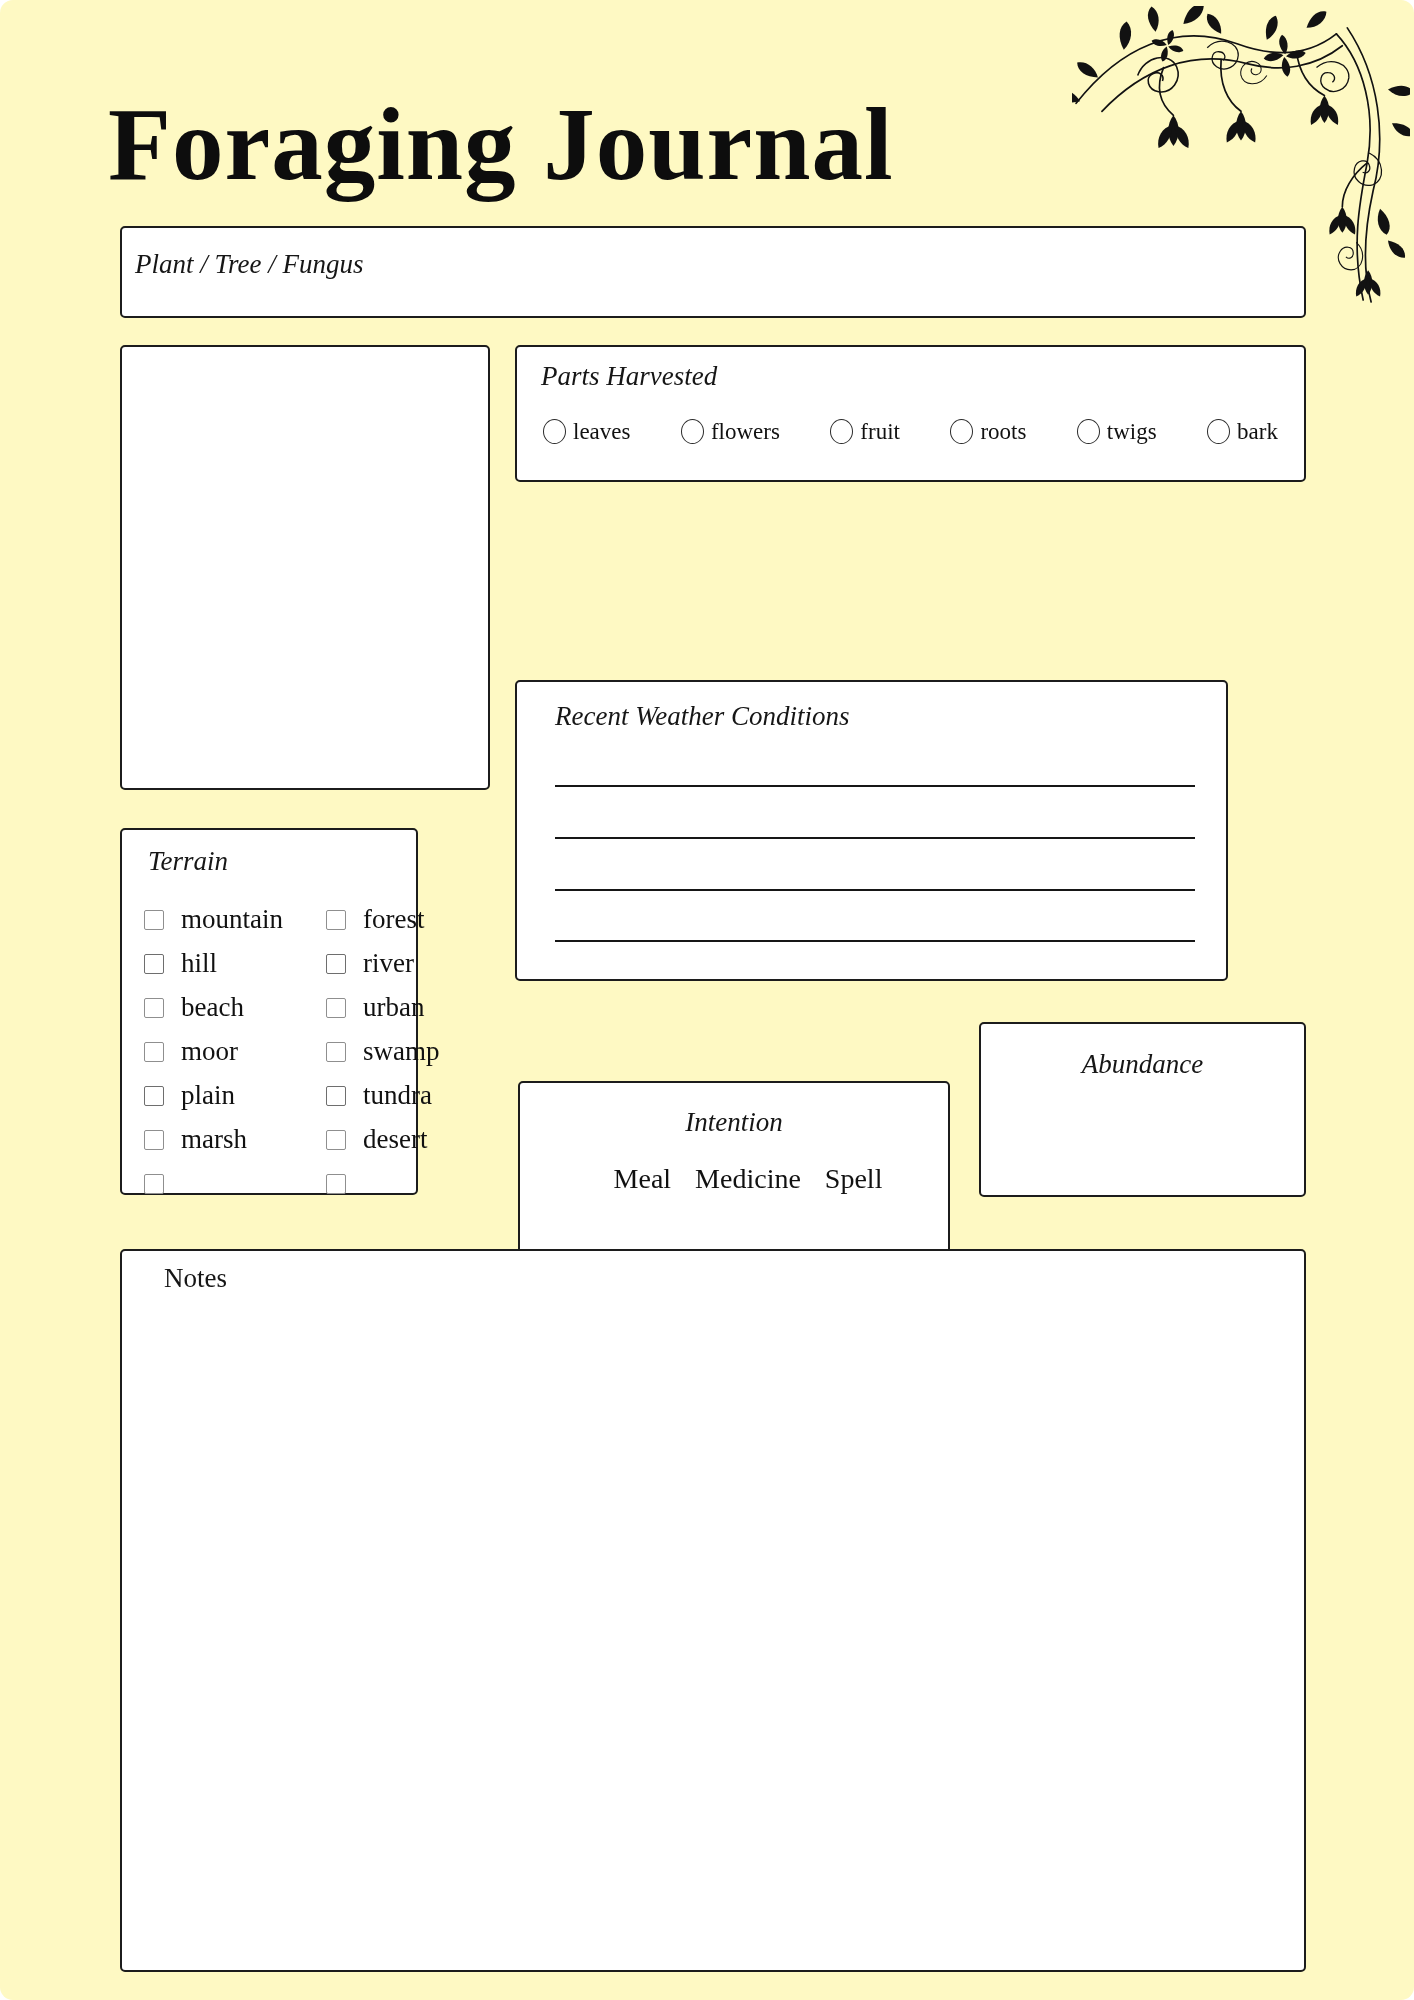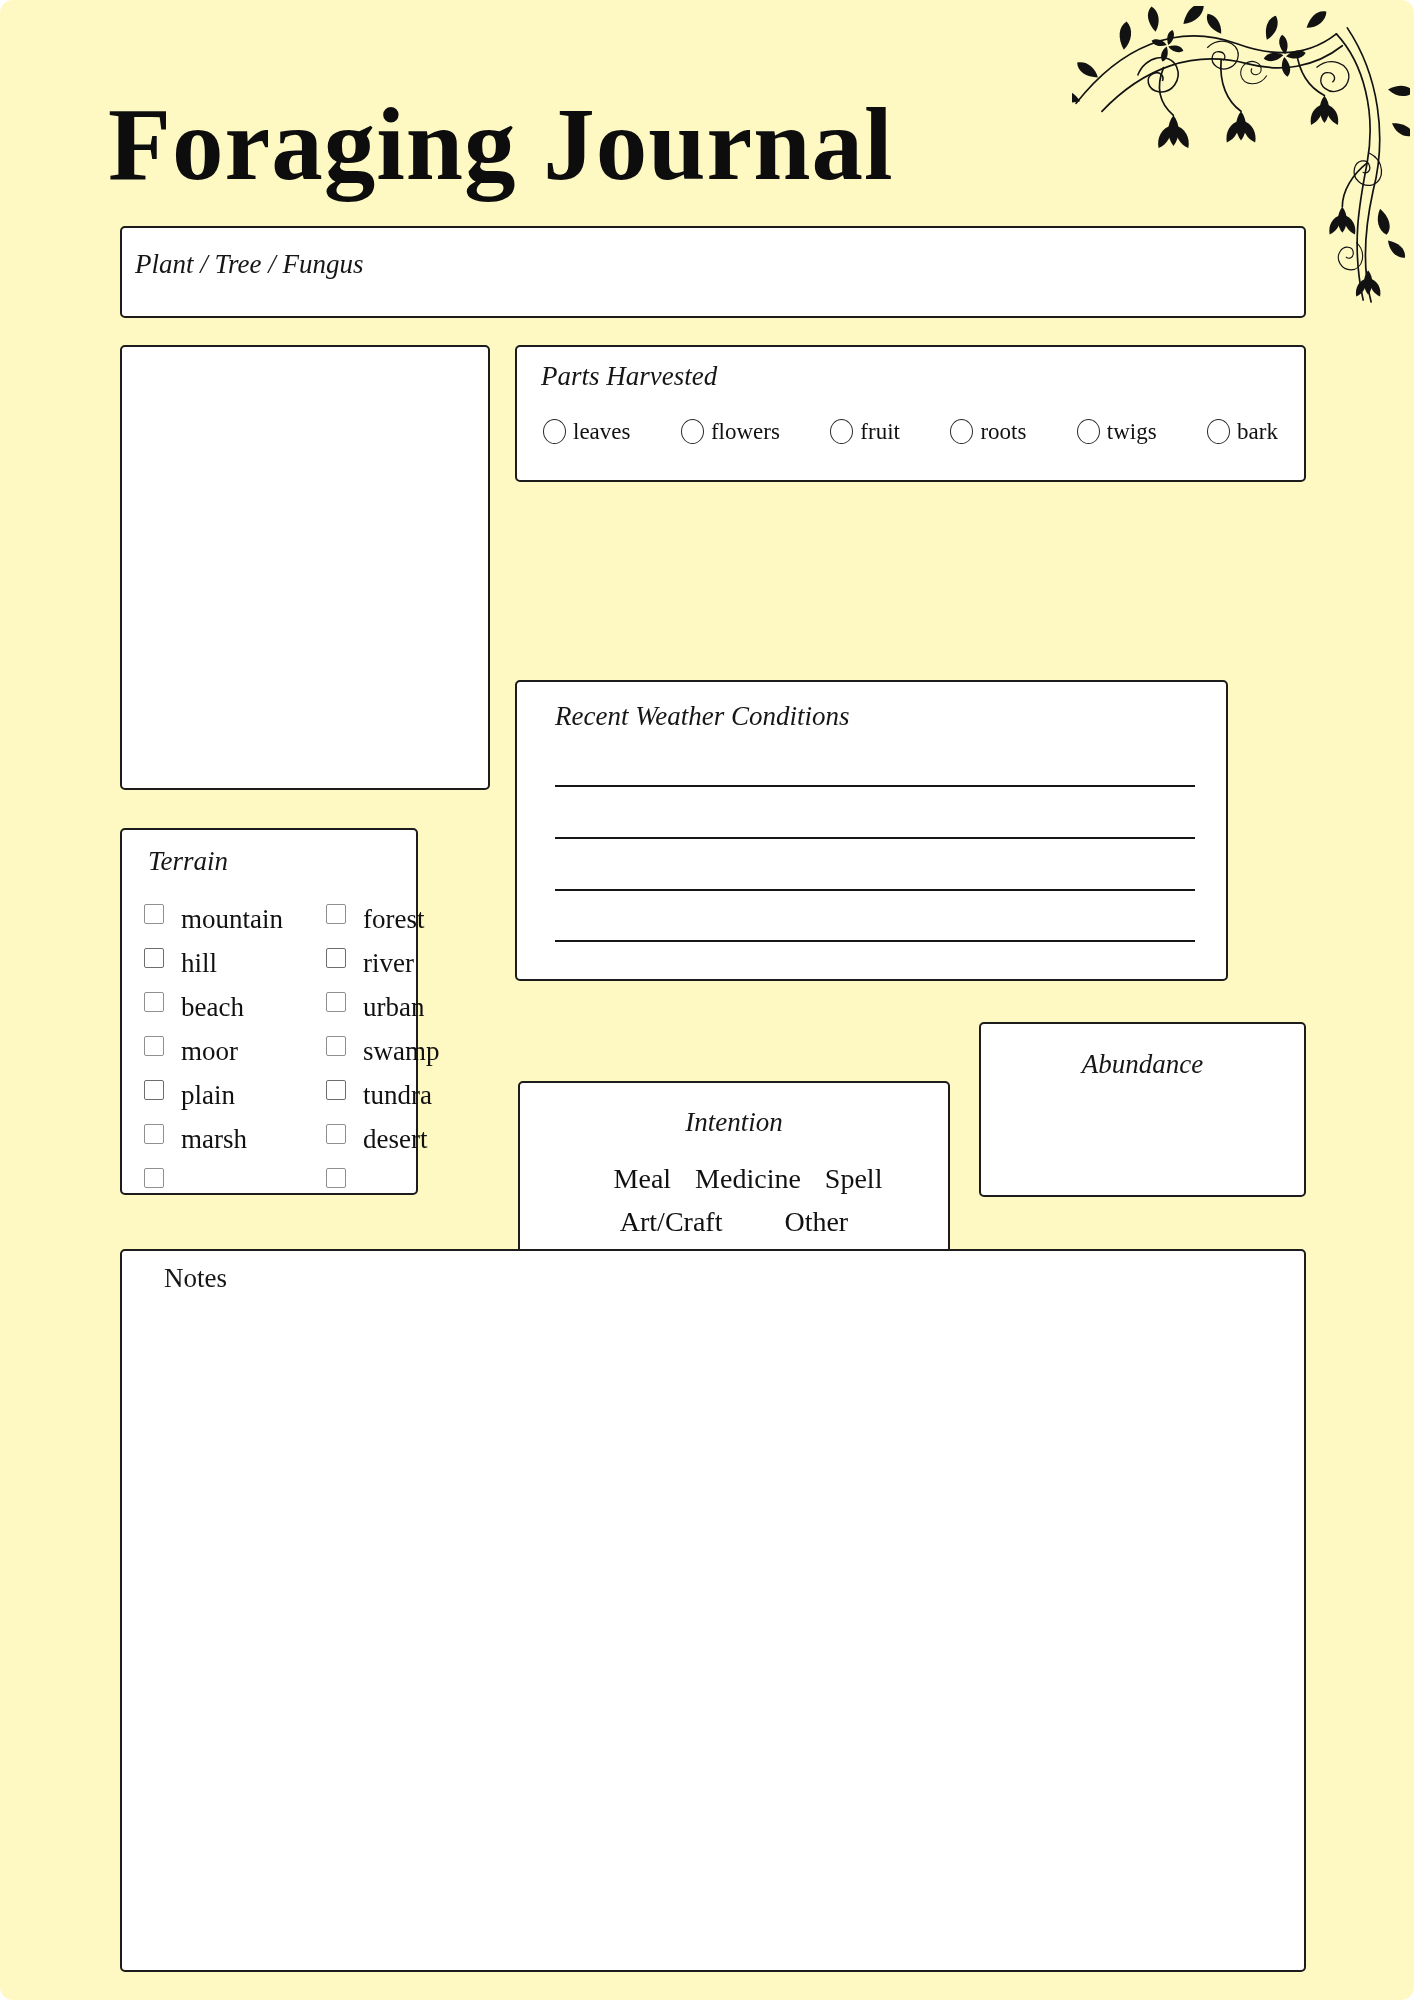--- a/index.html
+++ b/index.html
@@ -61,21 +61,21 @@
     margin-right:7px;flex:0 0 auto;background:#fff;box-sizing:border-box;
   }
   
   .wline{position:absolute;left:38px;right:31px;border-top:2.2px solid #161616;height:0;}
   .wline.l1{top:103px}.wline.l2{top:155px}.wline.l3{top:207px}.wline.l4{top:258px}
 
   
   .t-col{position:absolute;top:74px;display:flex;flex-direction:column;gap:13px;}
   .t-col.c1{left:22px;}
   .t-col.c2{left:204px;}
-  .chk-item{display:flex;height:31px;font-size:27px;cursor:pointer;}
+  .chk-item{display:flex;align-items:center;height:31px;font-size:27px;cursor:pointer;}
   .chk{
     width:20px;height:20px;border:1.7px solid #8f8f8f;border-radius:2px;
     margin-right:17px;flex:0 0 auto;background:#fff;box-sizing:border-box;
   }
   .chk-item:nth-child(2) .chk, .chk-item:nth-child(5) .chk{border-color:#6e6e6e;}
 
   
   .int-label{position:absolute;left:0;right:0;top:24px;text-align:center;}
   .int-row{position:absolute;left:0;right:0;display:flex;justify-content:center;font-size:28px;}
   .int-row.r1{top:80px;gap:24px;margin-left:28px;}
@@ -257,24 +257,20 @@
     </div>
   </div>
 
   <div class="box intention-box">
     <div class="lbl-italic int-label">Intention</div>
     <div class="int-row r1">
       <span>Meal</span>
       <span>Medicine</span>
       <span>Spell</span>
     </div>
-    <div class="int-row r2">
-      <span>Art/Craft</span>
-      <span>Other</span>
-    </div>
   </div>
 
   <div class="box abundance-box">
     <div class="lbl-italic abn-label">Abundance</div>
   </div>
 
   <div class="box notes-box">
     <span class="lbl-plain" style="left:42px;top:12px;">Notes</span>
   </div>
 

